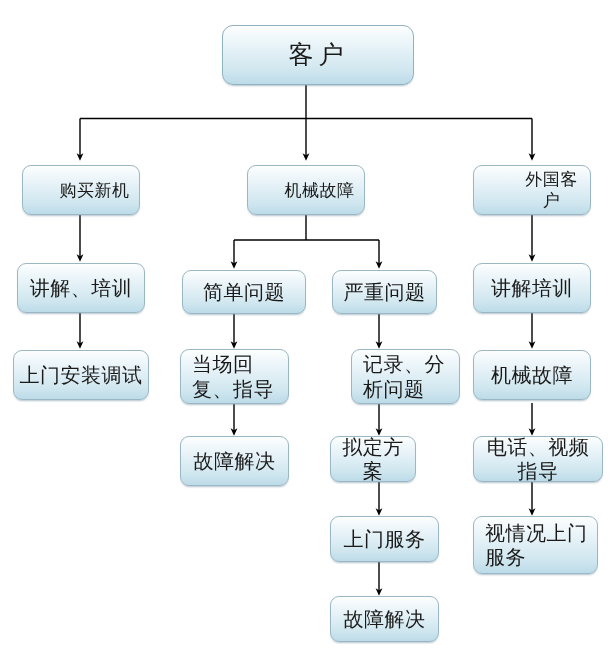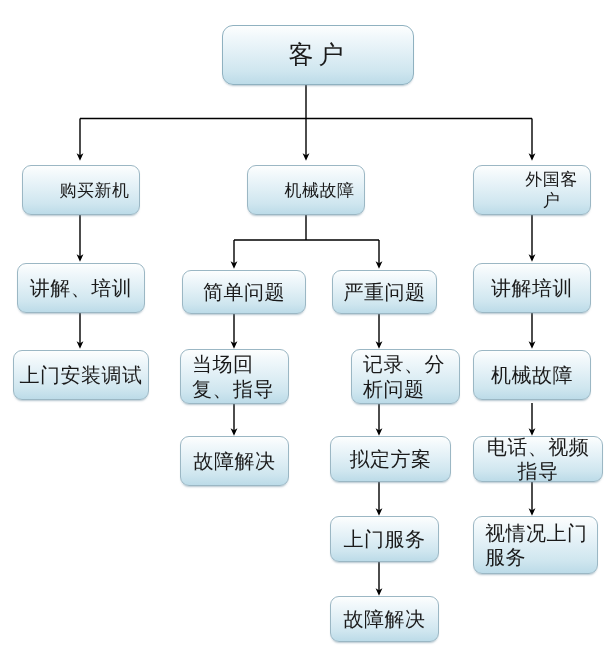--- a/index.html
+++ b/index.html
@@ -143,21 +143,21 @@
   <div class="node center size-md" style="left:180px; top:436px; width:109px; height:50px;">
     <span class="label">故障解决</span>
   </div>
 
   <div class="node center size-md" style="left:332px; top:270px; width:105px; height:44px;">
     <span class="label">严重问题</span>
   </div>
   <div class="node leftalign size-md" style="left:330px; top:349px; width:109px; height:55px;margin-left:21px;">
     <span class="label">记录、分析问题</span>
   </div>
-  <div class="node center size-md" style="left:330px; top:436px; width:121px; height:46px;">
+  <div class="node center size-md" style="left:330px; top:436px; width:86px; height:46px;">
     <span class="label">拟定方案</span>
   </div>
   <div class="node center size-md" style="left:330px; top:516px; width:109px; height:46px;">
     <span class="label">上门服务</span>
   </div>
   <div class="node center size-md" style="left:330px; top:596px; width:109px; height:46px;">
     <span class="label">故障解决</span>
   </div>
 
   <div class="node center size-md" style="left:473px; top:263px; width:118px; height:50px;">

